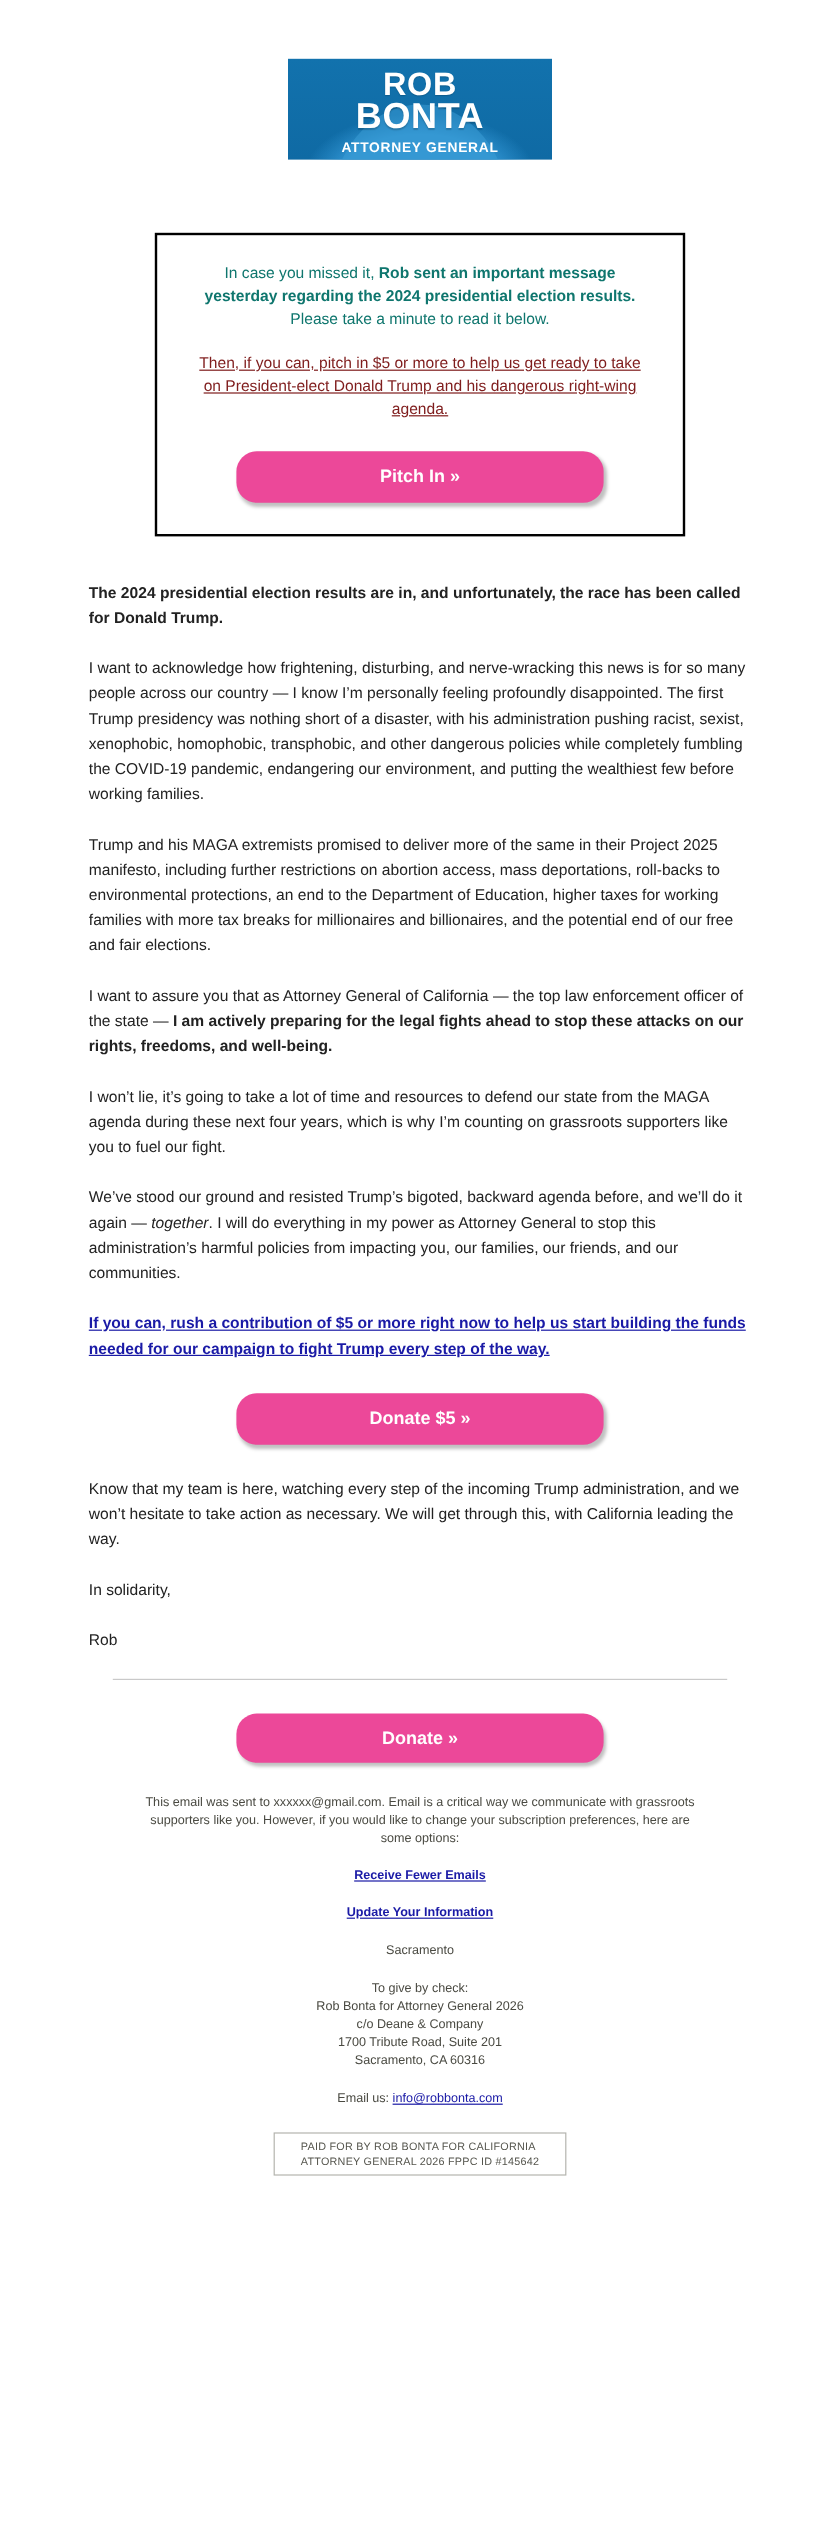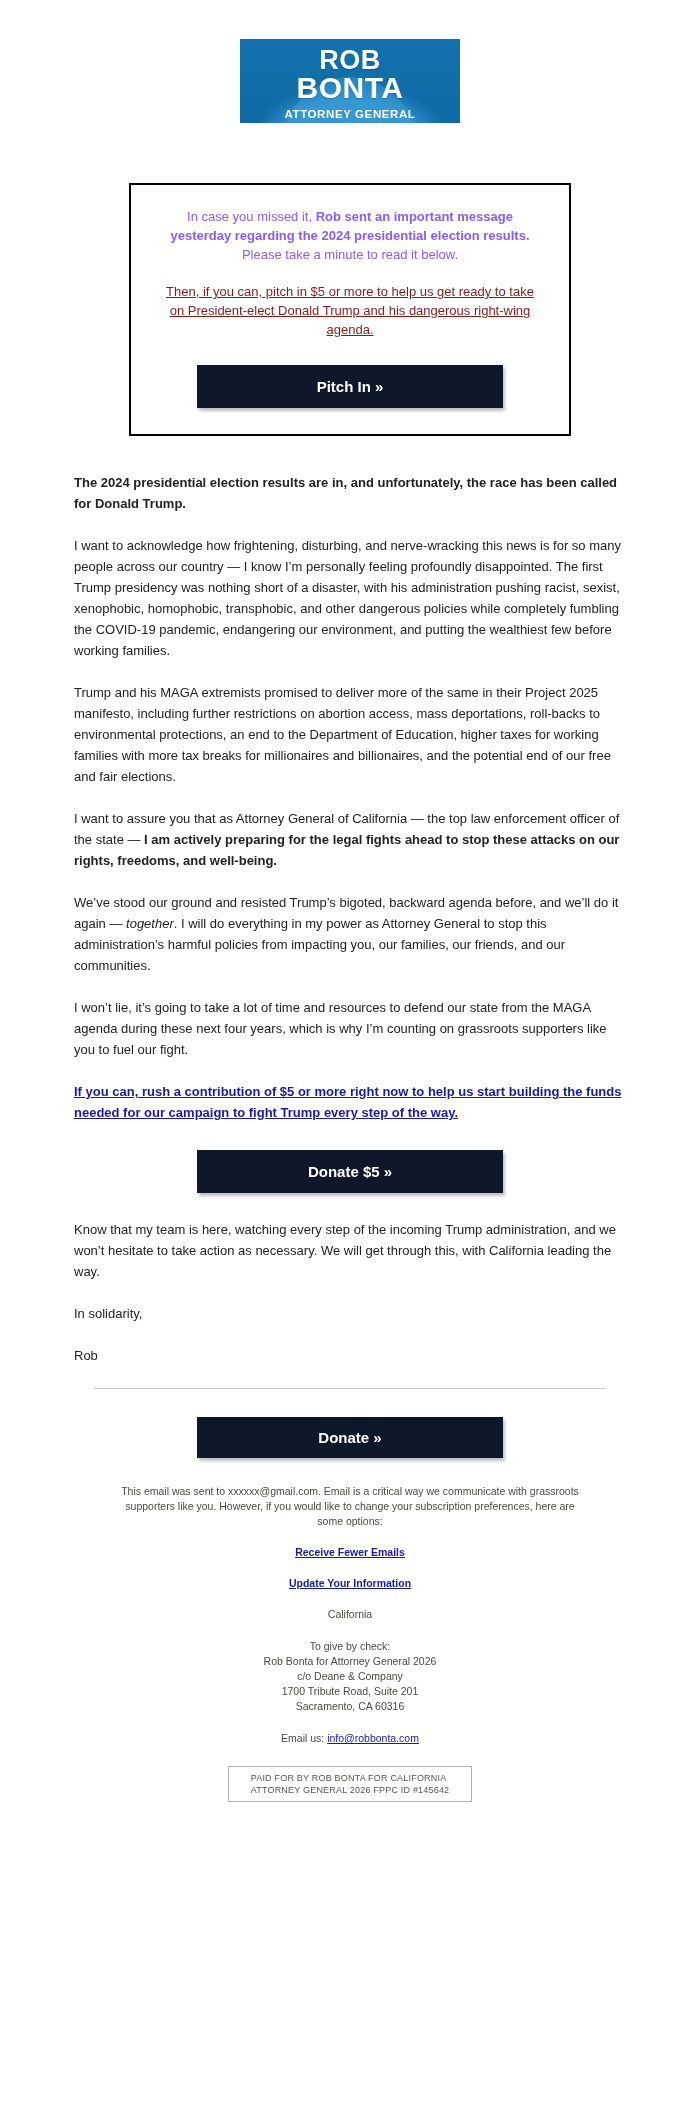--- a/index.html
+++ b/index.html
@@ -11,21 +11,21 @@
   }
   body {
     width: 700px;
     min-height: 2115px;
     font-family: "Liberation Sans", "DejaVu Sans", sans-serif;
     color: #222222;
     -webkit-font-smoothing: antialiased;
   }
   .email-wrap {
     width: 592px;
-    margin: 6px auto;
+    margin: 16px auto;
     padding: 0;
   }
 
   
   .logo-header {
     text-align: center;
     padding-top: 33px;
     padding-bottom: 0;
   }
   .logo-banner {
@@ -78,43 +78,43 @@
   
   .callout-box {
     margin: 56px 75px 0 75px;
     border: 2px solid #000000;
     padding: 18px 24px 26px 24px;
     text-align: center;
   }
   .callout-intro {
     font-size: 13px;
     line-height: 19px;
-    color: #8b5cf6;
+    color: #0f766e;
     margin: 4px 0 0 0;
   }
   .callout-intro b { font-weight: bold; }
   .callout-link {
     display: block;
     margin: 18px 4px 0 4px;
     font-size: 13px;
     line-height: 19px;
     font-weight: normal;
     color: #7f1d1d;
     text-decoration: underline;
     cursor: pointer;
   }
   .btn-wrap { text-align: center; }
   .btn {
     display: inline-block;
-    background: #0f172a;
+    background: #ec4899;
     color: #ffffff;
     font-weight: bold;
     text-decoration: none;
     text-align: center;
-    border-radius: 0;
+    border-radius: 17px;
     box-shadow: 2px 3px 3px rgba(0,0,0,0.25);
     cursor: pointer;
   }
   .btn-pitch {
     width: 306px;
     padding: 13px 0;
     font-size: 15px;
     margin-top: 26px;
   }
 
@@ -250,23 +250,23 @@
 
 
     <p class="strong-p">The 2024 presidential election results are in, and unfortunately, the race has been called for Donald Trump.</p>
 
     <p>I want to acknowledge how frightening, disturbing, and nerve-wracking this news is for so many people across our country — I know I’m personally feeling profoundly disappointed. The first Trump presidency was nothing short of a disaster, with his administration pushing racist, sexist, xenophobic, homophobic, transphobic, and other dangerous policies while completely fumbling the COVID-19 pandemic, endangering our environment, and putting the wealthiest few before working families.</p>
 
     <p>Trump and his MAGA extremists promised to deliver more of the same in their Project 2025 manifesto, including further restrictions on abortion access, mass deportations, roll-backs to environmental protections, an end to the Department of Education, higher taxes for working families with more tax breaks for millionaires and billionaires, and the potential end of our free and fair elections.</p>
 
     <p><span>I want to assure you that as Attorney General of California — the top law enforcement officer of the state — </span><b>I am actively preparing for the legal fights ahead to stop these attacks on our rights, freedoms, and well-being.</b></p>
 
+    <p>I won’t lie, it’s going to take a lot of time and resources to defend our state from the MAGA agenda during these next four years, which is why I’m counting on grassroots supporters like you to fuel our fight.</p>
+
     <p><span>We’ve stood our ground and resisted Trump’s bigoted, backward agenda before, and we’ll do it again — </span><i>together</i><span>. I will do everything in my power as Attorney General to stop this administration’s harmful policies from impacting you, our families, our friends, and our communities.</span></p>
-
-    <p>I won’t lie, it’s going to take a lot of time and resources to defend our state from the MAGA agenda during these next four years, which is why I’m counting on grassroots supporters like you to fuel our fight.</p>
 
     <p class="body-link-para"><a class="inline-link">If you can, rush a contribution of $5 or more right now to help us start building the funds needed for our campaign to fight Trump every step of the way.</a></p>
 
     <div class="btn-wrap">
       <a class="btn btn-donate5">Donate $5 »</a>
     </div>
 
 
     <p>Know that my team is here, watching every step of the incoming Trump administration, and we won’t hesitate to take action as necessary. We will get through this, with California leading the way.</p>
 
@@ -281,21 +281,21 @@
   <div class="footer">
 
     <div class="btn-wrap">
       <a class="btn btn-donate">Donate »</a>
     </div>
 
     <p class="footer-note">This email was sent to xxxxxx@gmail.com. Email is a critical way we communicate with grassroots supporters like you. However, if you would like to change your subscription preferences, here are some options:</p>
 
     <a class="footer-link">Receive Fewer Emails</a>
     <a class="footer-link">Update Your Information</a>
-    <span class="footer-plain">California</span>
+    <span class="footer-plain">Sacramento</span>
 
     <p class="footer-address">
       <span>To give by check:</span><br>
       <span>Rob Bonta for Attorney General 2026</span><br>
       <span>c/o Deane &amp; Company</span><br>
       <span>1700 Tribute Road, Suite 201</span><br>
       <span>Sacramento, CA 60316</span>
     </p>
 
     <p class="footer-email"><span>Email us: </span><a>info@robbonta.com</a></p>

